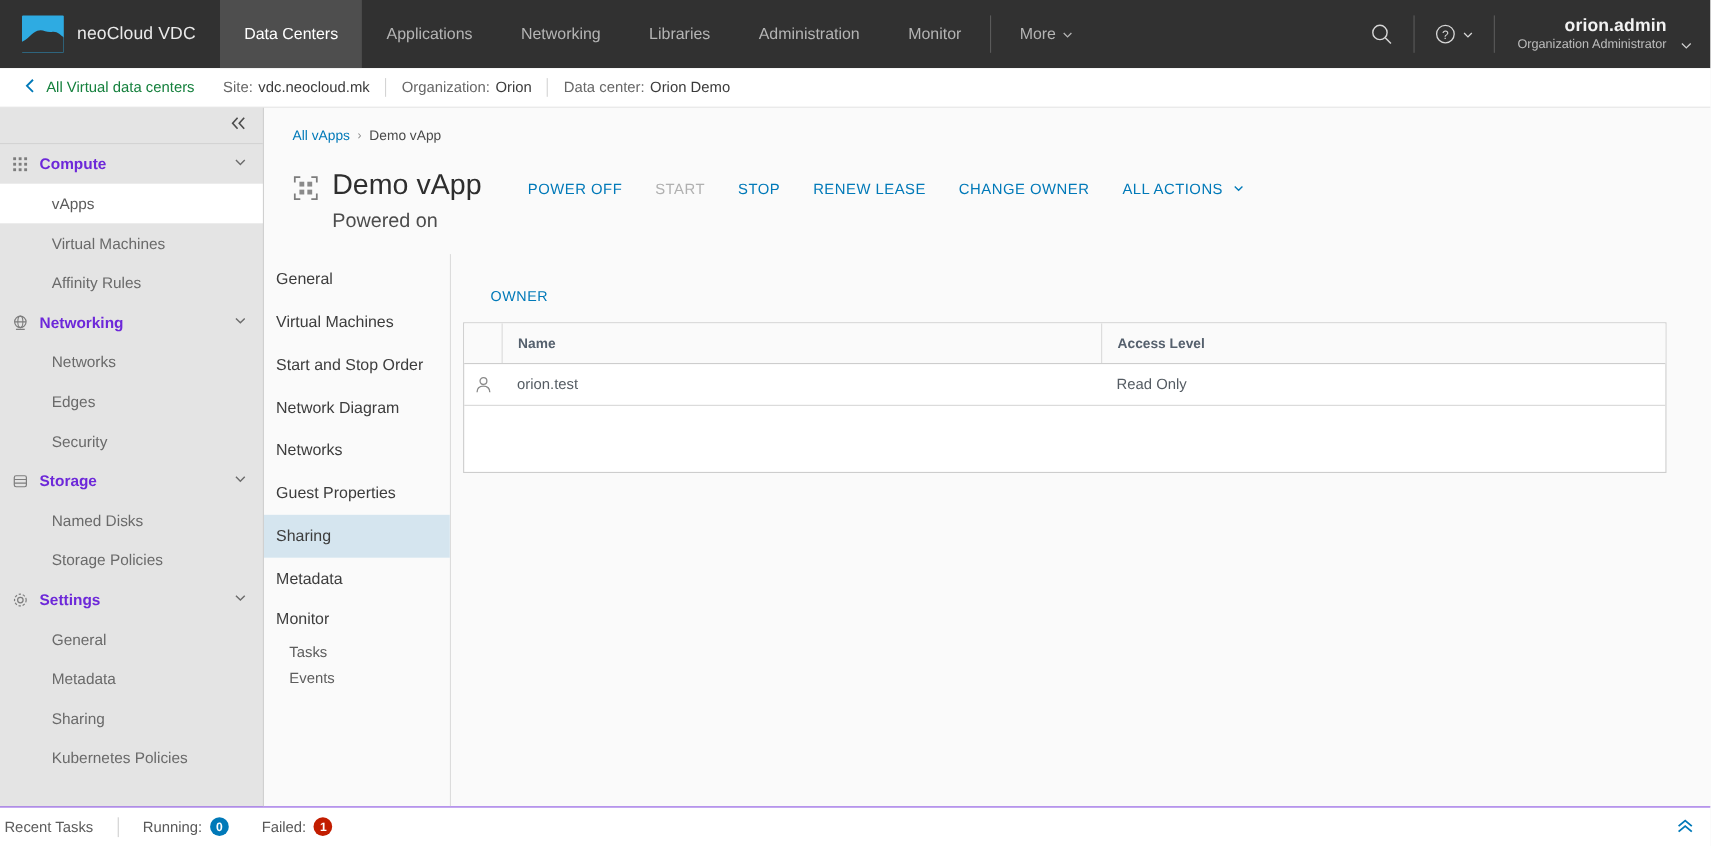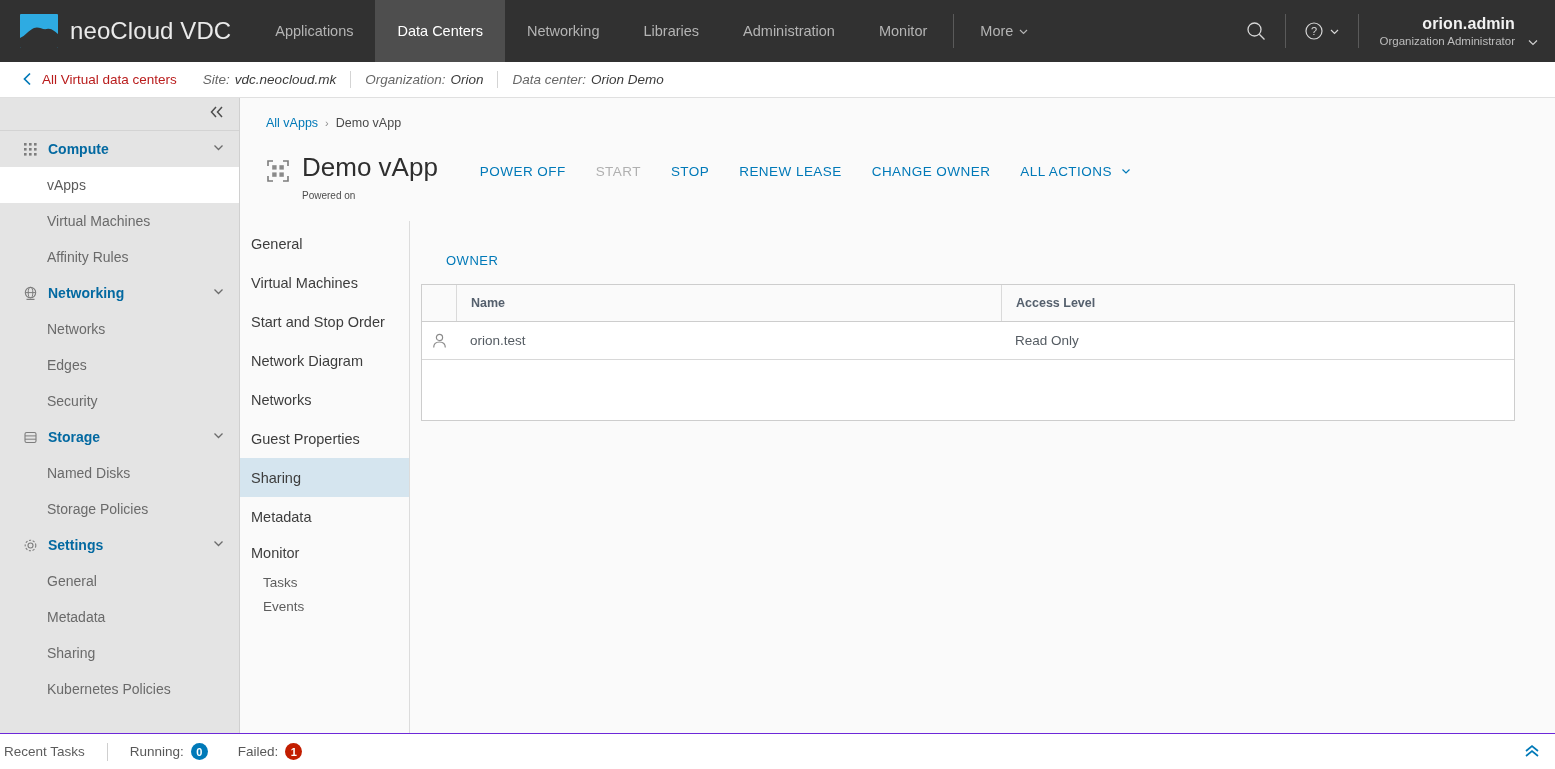--- a/index.html
+++ b/index.html
@@ -19,21 +19,21 @@
   }
   .brand {
     display: flex; align-items: center; gap: 12px;
     padding: 0 22px 0 20px; flex: 0 0 auto;
   }
   .brand-logo {
     width: 38px; height: 34px; background: #2eabe2;
     position: relative; overflow: hidden; border-radius: 1px;
   }
   .brand-logo svg { position: absolute; left: 0; bottom: 0; }
-  .brand-text { font-size: 24px; color: #eaeaea; letter-spacing: .1px; white-space: nowrap; }
+  .brand-text { font-size: 16px; color: #eaeaea; letter-spacing: .1px; white-space: nowrap; }
 
   .nav { display: flex; align-items: stretch; flex: 1 1 auto; }
   .nav-item {
     display: flex; align-items: center; padding: 0 22px;
     font-size: 14.5px; color: #b4b4b4; cursor: pointer; white-space: nowrap;
   }
   .nav-item.active { background: #4e4e4e; color: #ffffff; }
   .nav-sep { width: 1px; background: #5a5a5a; margin: 14px 4px; }
   .nav-caret { margin-left: 5px; display: inline-flex; }
 
@@ -53,45 +53,45 @@
 
   
   .crumbbar {
     height: 36px; flex: 0 0 36px; background: #fff;
     border-bottom: 1px solid #e0e0e0;
     display: flex; align-items: center; padding-left: 22px;
     font-size: 13.5px; color: #575757;
   }
   .crumb-back {
     display: flex; align-items: center; gap: 9px;
-    color: #b91c1c; cursor: pointer; margin-right: 26px;
+    color: #15803d; cursor: pointer; margin-right: 26px;
   }
   .crumb-back .chev { color: #0079b8; font-size: 15px; line-height: 1; }
-  .crumb-seg { display: flex; align-items: center; white-space: nowrap; font-style: italic; }
+  .crumb-seg { display: flex; align-items: center; white-space: nowrap; }
   .crumb-seg .lbl { color: #676767; }
   .crumb-seg .val { color: #3b3b3b; margin-left: 5px; }
   .crumb-div { width: 1px; height: 17px; background: #d4d4d4; margin: 0 14px; }
 
   
   .body { flex: 1 1 auto; display: flex; min-height: 0; position: relative; }
 
   
   .sidebar {
     width: 240px; flex: 0 0 240px; background: #e4e4e4;
     border-right: 1px solid #d0d0d0; display: flex; flex-direction: column;
     overflow: hidden;
   }
   .sb-collapse {
     height: 33px; flex: 0 0 33px; display: flex; align-items: center;
     justify-content: flex-end; padding-right: 14px;
     border-bottom: 1px solid #d3d3d3; cursor: pointer; color: #4d4d4d;
   }
   .sb-group {
-    display: flex; align-items: center; height: 36px; padding: 0 14px 0 22px;
-    font-size: 14px; font-weight: 700; color: #0369a1; cursor: pointer; gap: 10px;
+    display: flex; align-items: center; height: 36px; padding: 0 14px 0 10px;
+    font-size: 14px; font-weight: 700; color: #6d28d9; cursor: pointer; gap: 10px;
   }
   .sb-group .gi { width: 16px; height: 16px; display: flex; align-items: center; justify-content: center; flex: 0 0 16px; }
   .sb-group .gl { flex: 1 1 auto; }
   .sb-item {
     display: flex; align-items: center; height: 36px; padding-left: 47px;
     font-size: 14px; color: #6a6a6a; cursor: pointer;
   }
   .sb-item.active { background: #ffffff; color: #5b5b5b; }
 
   
@@ -99,21 +99,21 @@
   .main-head { padding: 18px 0 0 26px; flex: 0 0 auto; }
   .bc { font-size: 12.5px; color: #0079b8; display: flex; align-items: center; gap: 7px; }
   .bc .sep { color: #8d8d8d; font-size: 11px; }
   .bc .cur { color: #4a4a4a; cursor: default; }
   .bc a { color: #0079b8; cursor: pointer; text-decoration: none; }
 
   .title-row { display: flex; align-items: flex-start; margin-top: 24px; }
   .vapp-icon { width: 24px; height: 24px; margin: 5px 12px 0 0; flex: 0 0 24px; }
   .title-block { flex: 0 0 auto; }
   .vapp-title { font-size: 26px; color: #2e2e2e; font-weight: 400; line-height: 1.05; white-space: nowrap; }
-  .vapp-state { font-size: 10px; color: #4c4c4c; margin-top: 9px; }
+  .vapp-state { font-size: 18px; color: #4c4c4c; margin-top: 9px; }
   .actions { display: flex; align-items: center; margin: 10px 0 0 26px; flex-wrap: nowrap; }
   .act {
     font-size: 13.5px; letter-spacing: .45px; color: #0079b8;
     cursor: pointer; padding: 0 15px; white-space: nowrap;
   }
   .act:first-child { padding-left: 16px; }
   .act.disabled { color: #b0b0b0; cursor: default; }
   .act .caret { margin-left: 5px; }
 
   
@@ -183,22 +183,22 @@
       <div class="brand-logo">
         <svg width="38" height="34" viewBox="0 0 38 34">
           <path d="M0 34 L0 24 C5 22 9 16 14 14 C19 12 22 16 27 15 C32 14 35 18 38 20 L38 34 Z" fill="#313131"></path>
           <path d="M0 34 L0 26 C5 24 9 18 14 16 C19 14 22 18 27 17 C32 16 35 20 38 22 L38 34 Z" fill="#ffffff" opacity="0"></path>
         </svg>
       </div>
       <div class="brand-text">neoCloud VDC</div>
     </div>
 
     <div class="nav">
+      <div class="nav-item active">Data Centers</div>
       <div class="nav-item">Applications</div>
-      <div class="nav-item active">Data Centers</div>
       <div class="nav-item">Networking</div>
       <div class="nav-item">Libraries</div>
       <div class="nav-item">Administration</div>
       <div class="nav-item">Monitor</div>
       <div class="nav-sep"></div>
       <div class="nav-item">
         <span>More</span>
         <span class="nav-caret">
           <svg width="11" height="11" viewBox="0 0 11 11">
               <path d="M2 4 L5.5 7.5 L9 4" stroke="#b4b4b4" stroke-width="1.2" fill="none"></path>

